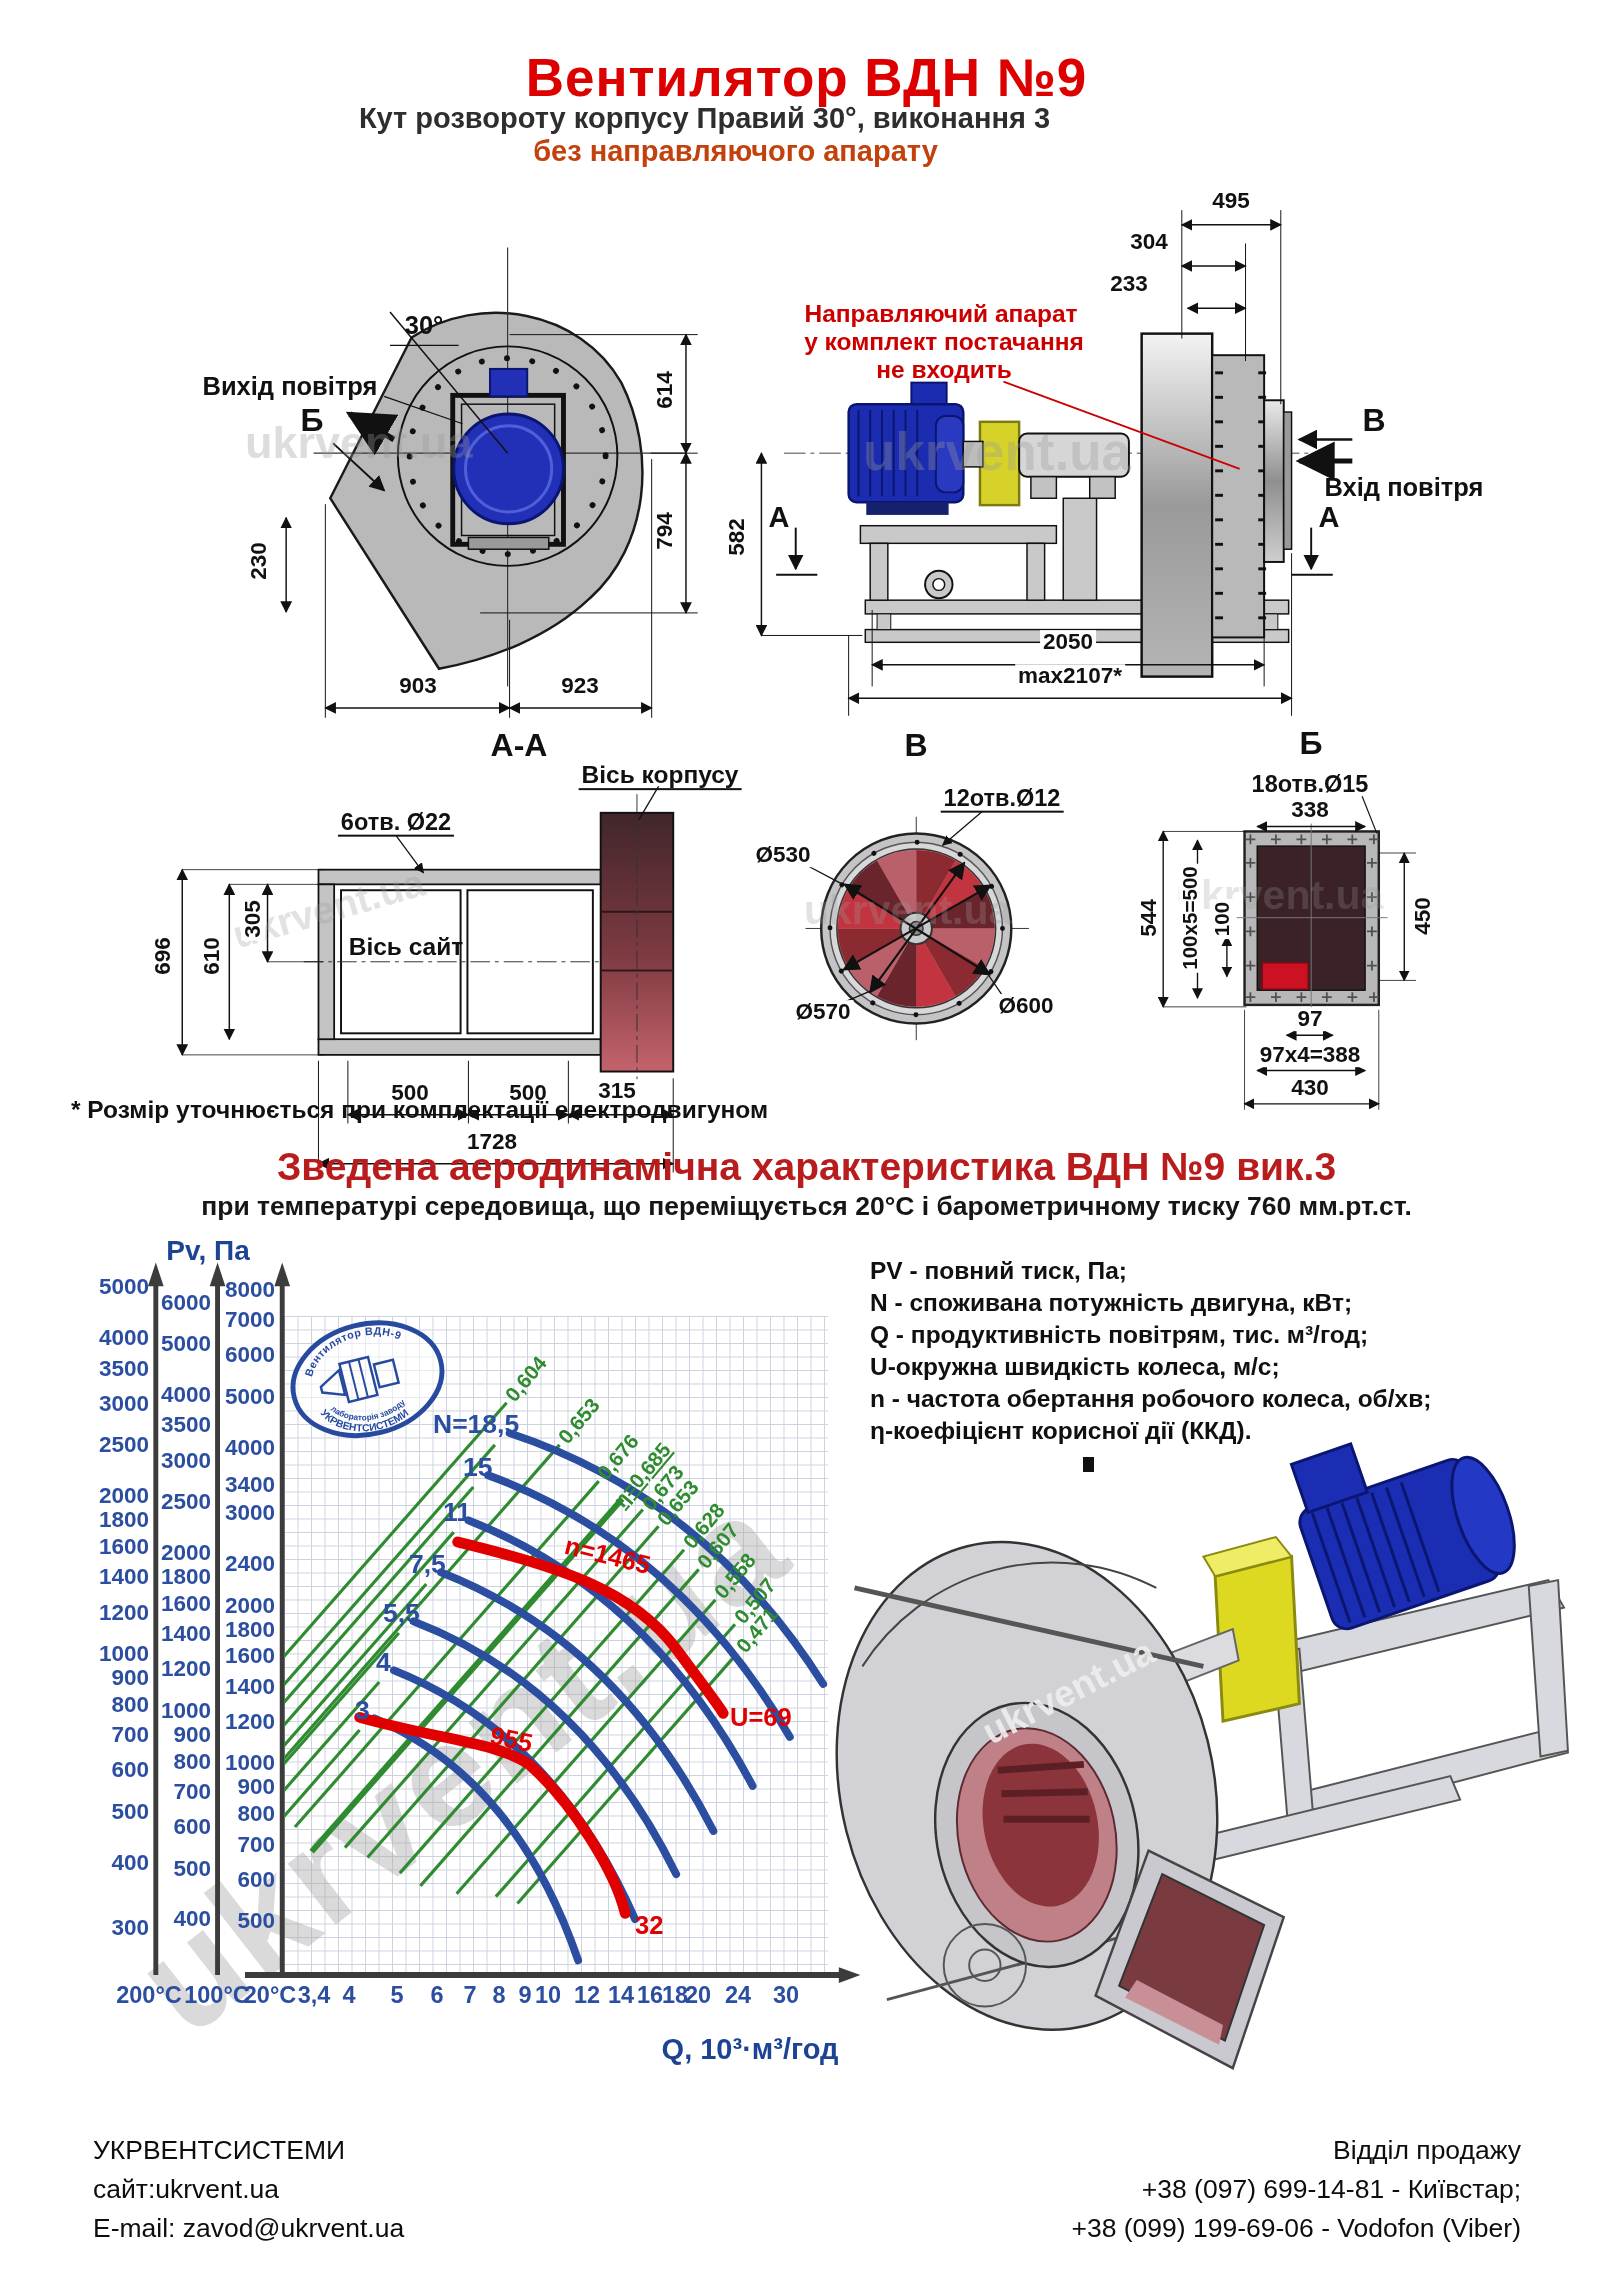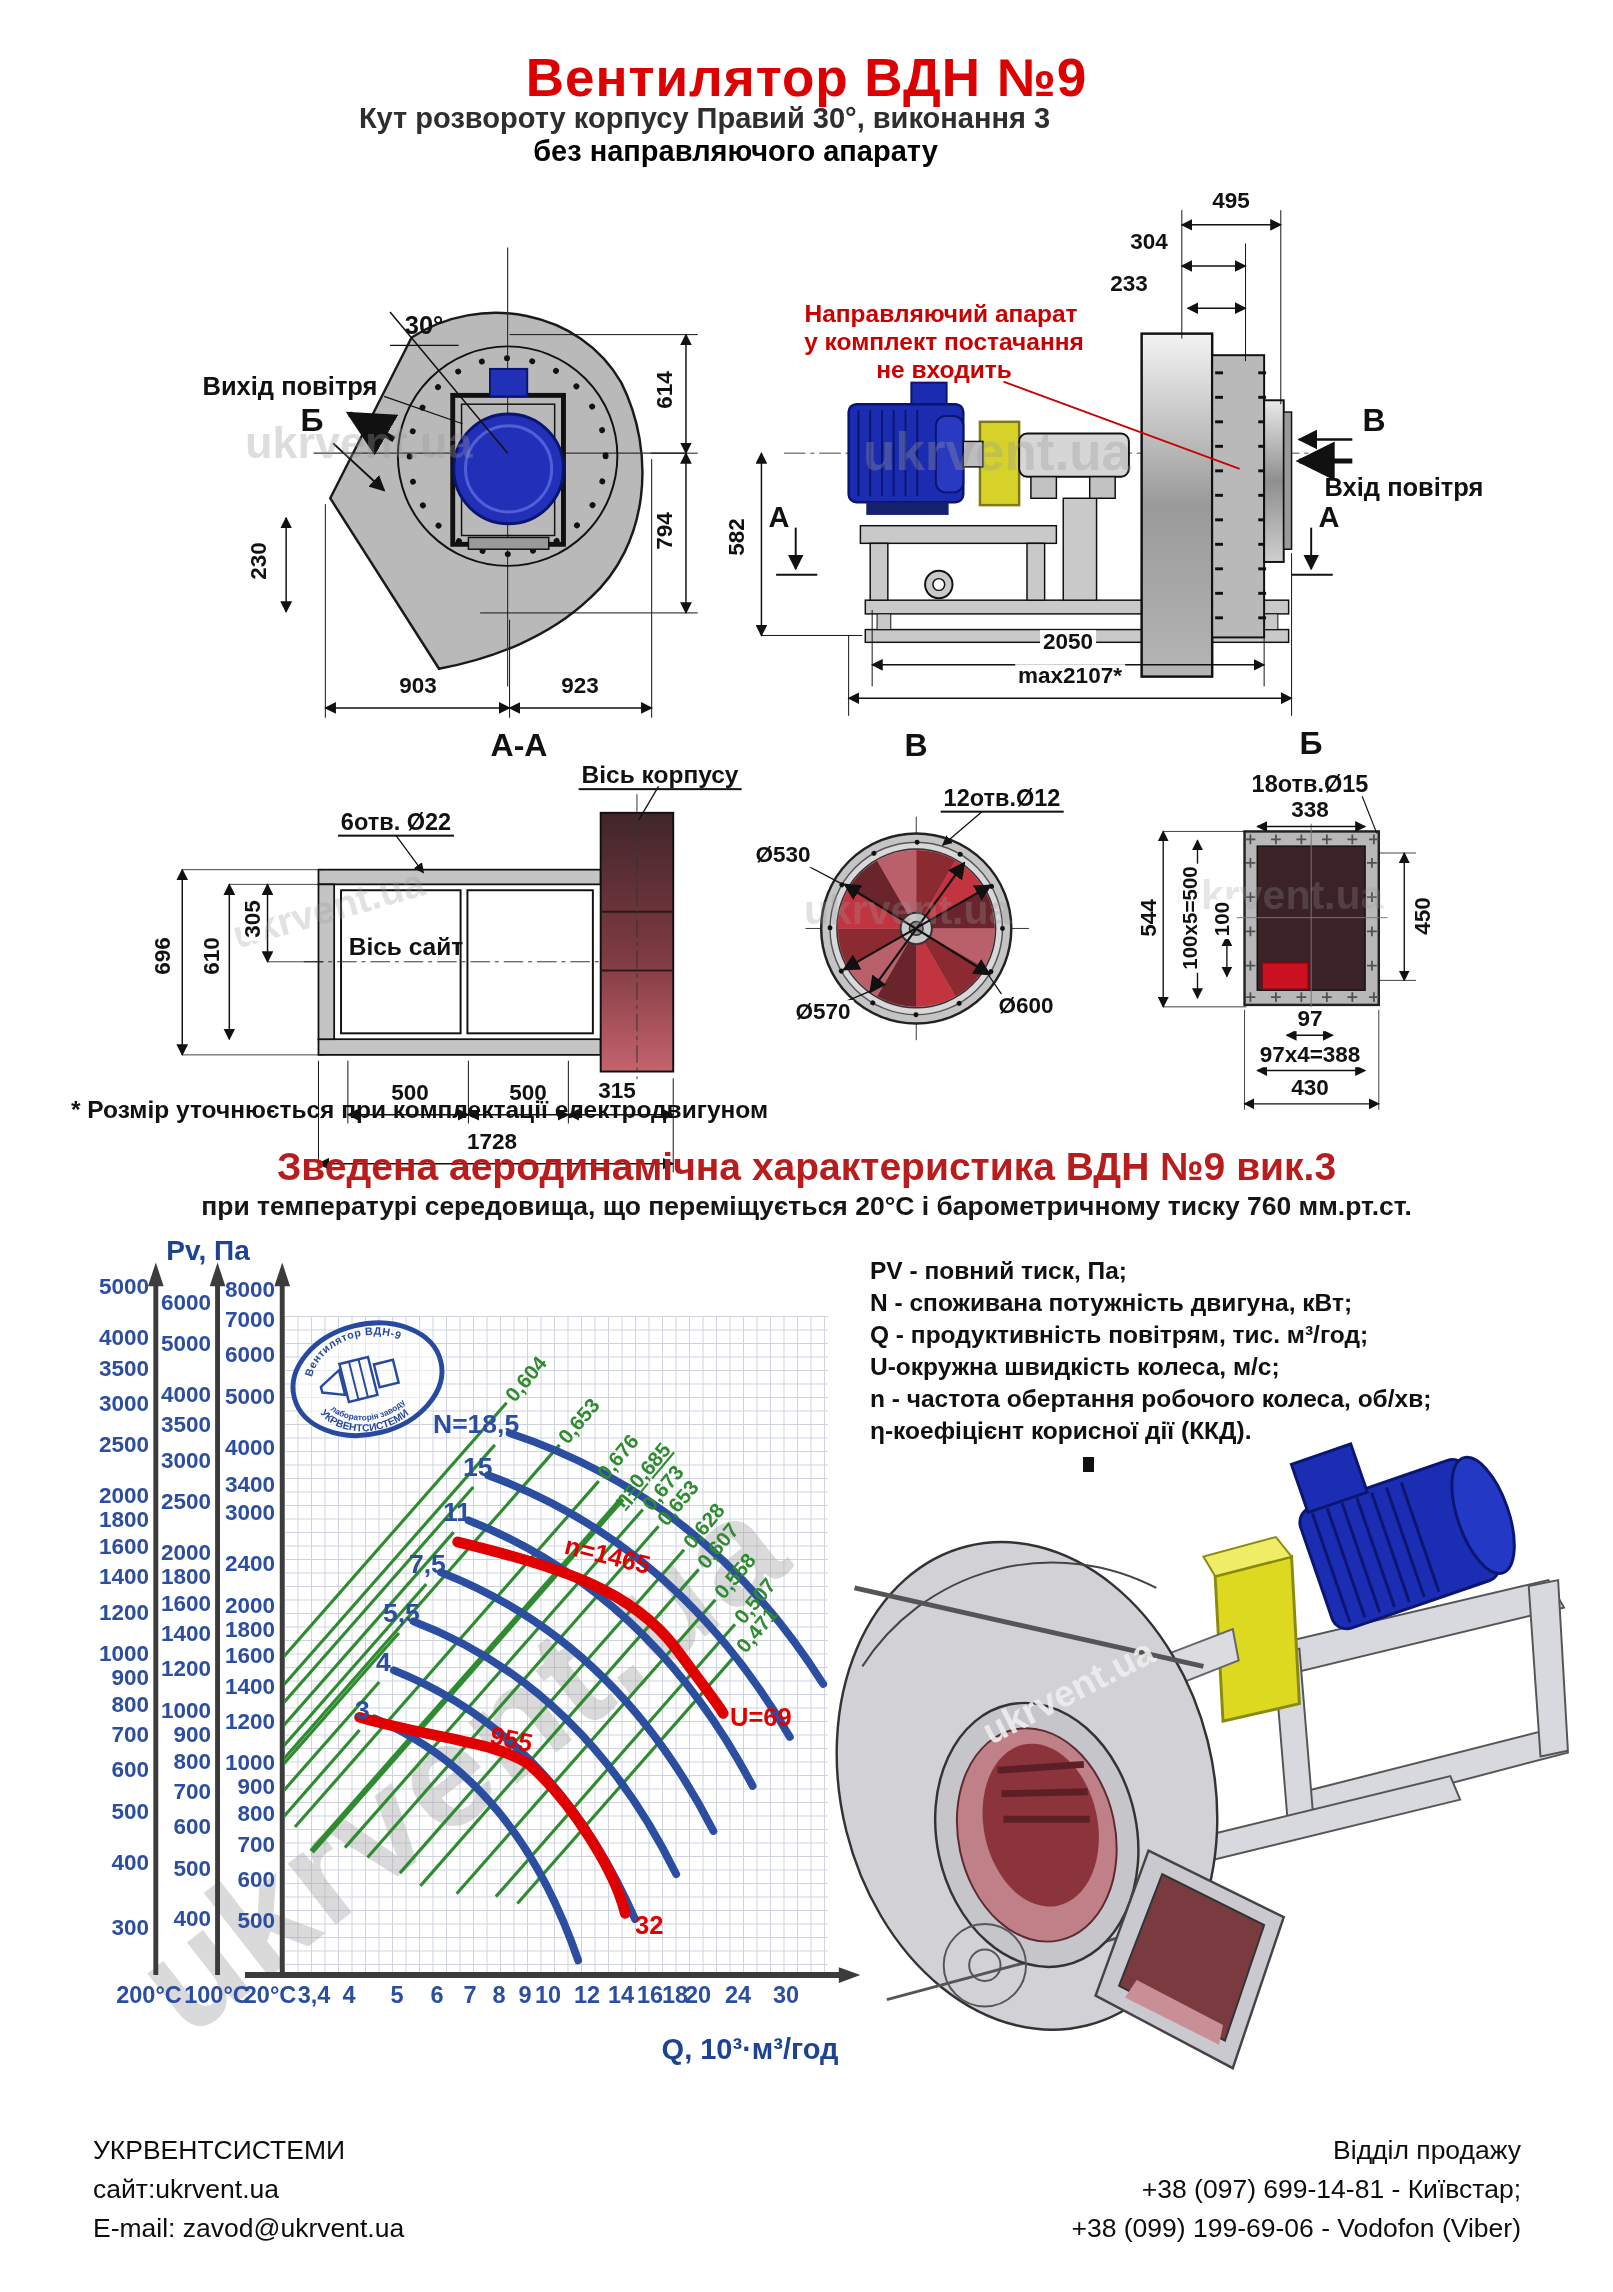--- a/index.html
+++ b/index.html
@@ -2,21 +2,21 @@
 <html><head>
 <meta charset="utf-8">
 <style>
   html,body{margin:0;padding:0;background:#fff;}
   #page{position:relative;width:1613px;height:2293px;background:#fff;overflow:hidden;
         font-family:"Liberation Sans","DejaVu Sans",sans-serif;color:#111;}
   .abs{position:absolute;}
   
   .title{left:0;top:47px;width:1613px;text-align:center;font-size:53px;font-weight:700;color:#dd0000;letter-spacing:1px;}
   .sub1{left:0;top:102px;width:1409px;text-align:center;font-size:29px;font-weight:700;color:#2e2e2e;}
-  .sub2{left:0;top:135px;width:1471px;text-align:center;font-size:29px;font-weight:700;color:#000000;}
+  .sub2{left:0;top:135px;width:1471px;text-align:center;font-size:29px;font-weight:700;color:#c2410c;}
   .footnote{left:71px;top:1096px;font-size:24.5px;font-weight:700;color:#111;}
   .chart-head{left:0;top:1145px;width:1613px;text-align:center;font-size:39px;font-weight:700;color:#b91c1c;}
   .chart-sub{left:0;top:1191px;width:1613px;text-align:center;font-size:26.5px;font-weight:700;color:#161616;}
   
   .dim{position:absolute;font-size:22.5px;font-weight:700;color:#111;background:#fff;padding:0 2.9px;
        transform:translate(-50%,-50%);white-space:nowrap;line-height:1.05;}
   .dim.rot{transform:translate(-50%,-50%) rotate(-90deg);}
   .dim.nobg{background:transparent;}
   .vt{position:absolute;font-size:32px;font-weight:700;color:#111;transform:translate(-50%,-50%);white-space:nowrap;}
   .rednote{position:absolute;font-size:24.5px;font-weight:700;color:#cc0000;transform:translate(-50%,-50%);white-space:nowrap;}

